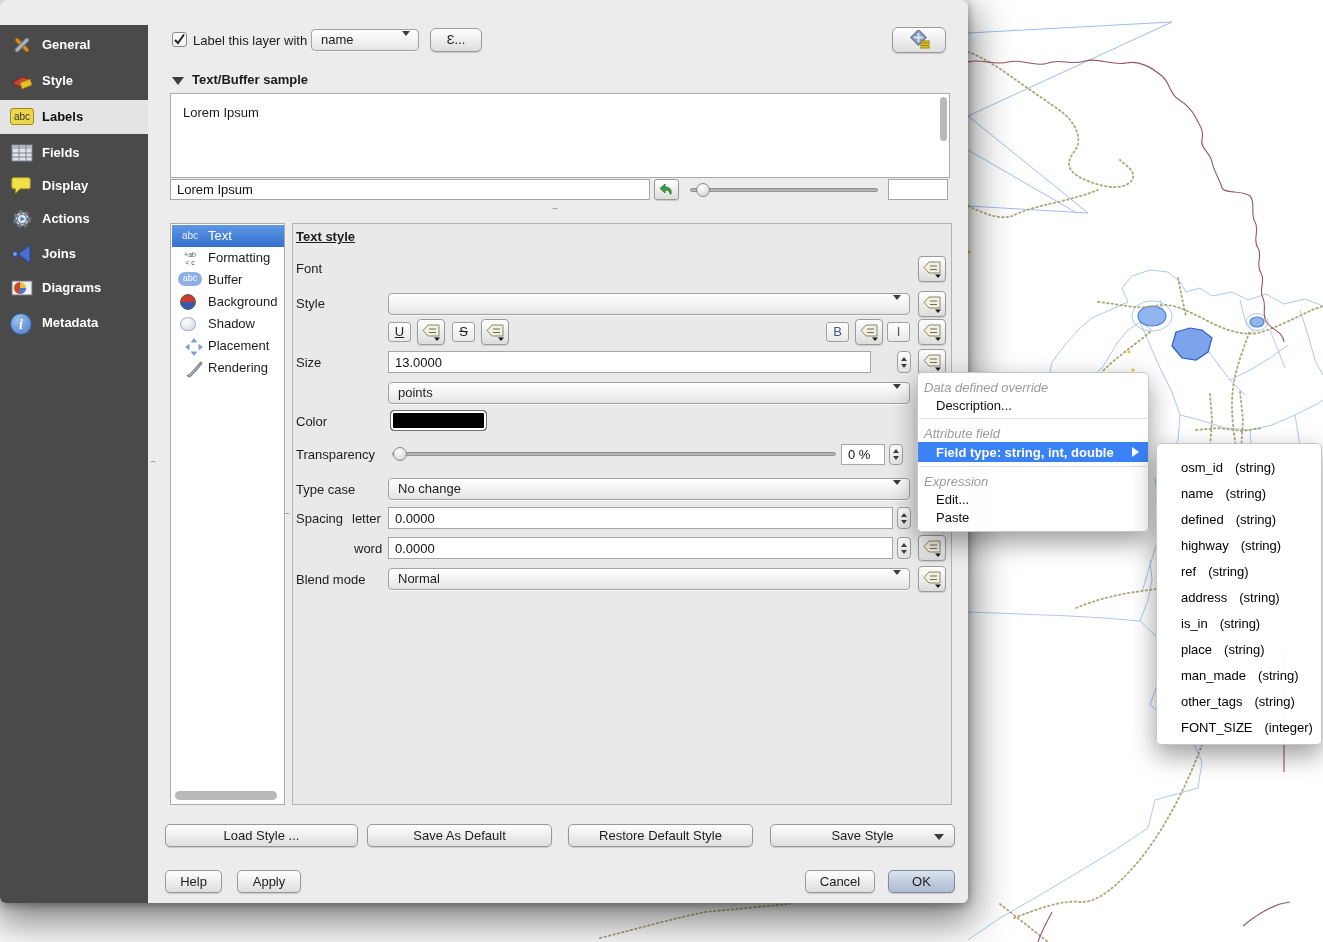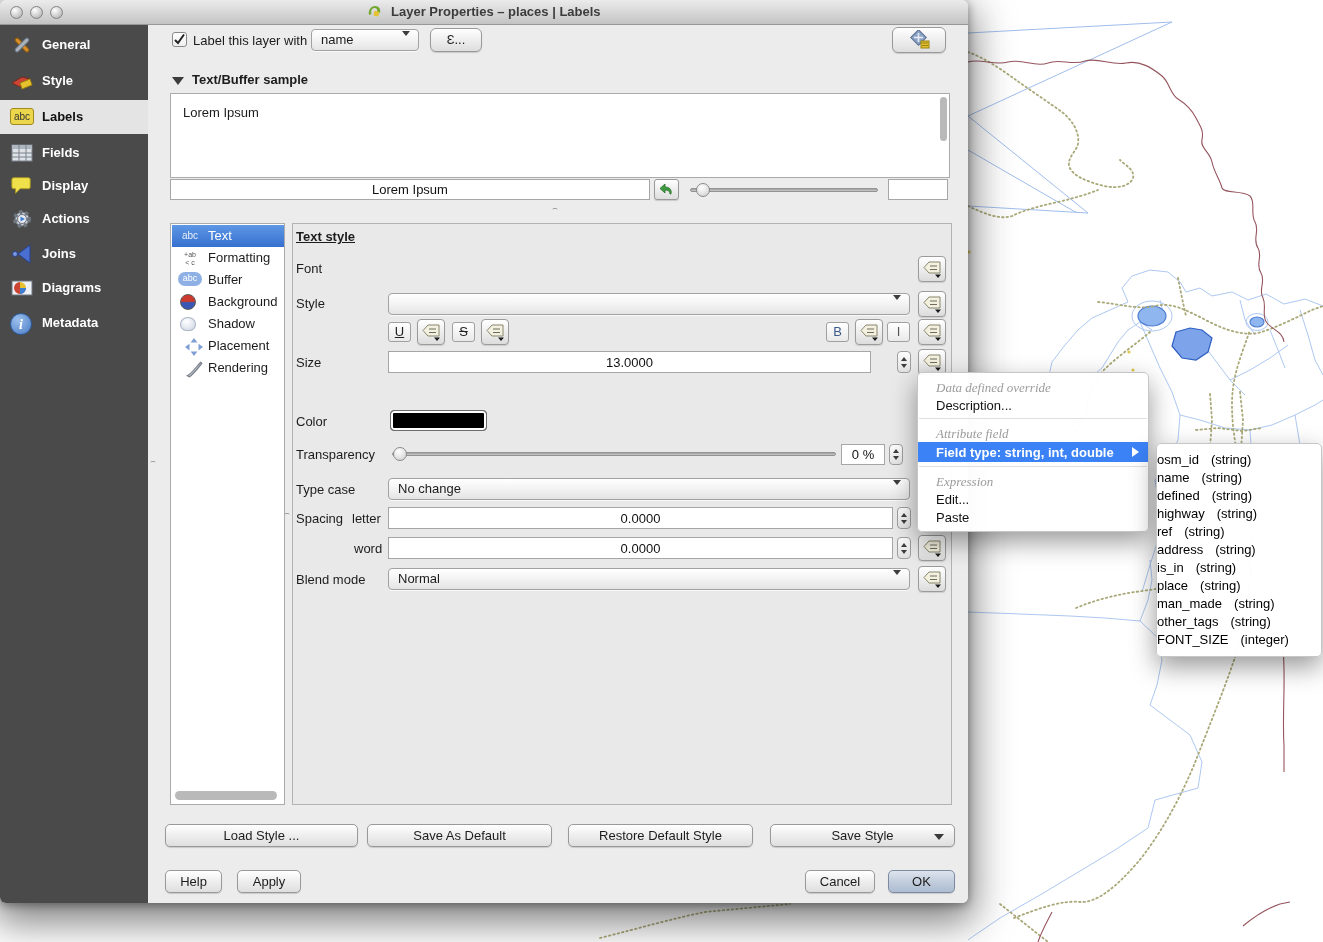--- a/index.html
+++ b/index.html
@@ -1,19 +1,19 @@
 <!DOCTYPE html>
 <html><head>
 <meta charset="utf-8">
 <style>
   * { margin:0; padding:0; box-sizing:border-box; }
   html,body { width:1323px; height:942px; }
   body { font-family:"Liberation Sans", sans-serif; font-size:13px; color:#1c1c1c; background:#fff; }
   .stage { position:relative; width:1323px; height:942px; overflow:hidden; background:#fdfdfd; }
-  .abs { position:absolute;text-align:center; }
+  .abs { position:absolute; }
 
   
   .map-svg { position:absolute; left:0; top:0; }
 
   
   .dialog { position:absolute; left:0; top:0; width:968px; height:903px; border-radius:6px;
             box-shadow:0 14px 38px 6px rgba(30,30,30,.55), 0 2px 10px rgba(0,0,0,.4); background:#ececec; }
   .titlebar { position:absolute; left:0; top:0; width:968px; height:25px;
               background:linear-gradient(#ebebeb,#d4d4d4 60%,#c3c3c3); border-bottom:1px solid #979797;
               border-radius:6px 6px 0 0; }
@@ -67,27 +67,27 @@
   .tab-item.selected { background:linear-gradient(#5e97e5,#3570cf); }
   .tab-item.selected .lbl { color:#fff; }
   .tab-icon { position:absolute; left:4px; top:2px; width:28px; height:18px; text-align:center; }
 
   .panel { position:absolute; left:292px; top:223px; width:660px; height:582px; background:#e9e9e9; border:1px solid #b3b3b3; }
   .panel-head { position:absolute; font-weight:bold; text-decoration:underline; }
 
   
   .menu { position:absolute; background:rgba(255,255,255,.97); border:1px solid #c6c6c6; border-radius:5px;
           box-shadow:0 10px 26px rgba(0,0,0,.4); padding:5px 0; }
-  .menu .sec { padding:1px 18px; font-style:italic; color:#9b9b9b; height:18px; line-height:17px; white-space:nowrap;font-family:Liberation Serif, serif;}
+  .menu .sec { padding:1px 6px; font-style:italic; color:#9b9b9b; height:18px; line-height:17px; white-space:nowrap;}
   .menu .item { padding:1px 18px; height:18px; line-height:17px; color:#111; white-space:nowrap; }
   .menu .sep { height:2px; border-top:1px solid #dedede; margin:4px 1px; }
   .menu .item.hl { background:#3b82f6; color:#fff; font-weight:bold; position:relative; height:20px; line-height:19px; }
   .menu .item.hl .sub-arrow { position:absolute; right:9px; top:5px; width:0; height:0;
         border-top:5px solid transparent; border-bottom:5px solid transparent; border-left:7px solid #fff; }
-  .fieldmenu .item { display:flex; height:18px; line-height:18px; padding:0 0; }
+  .fieldmenu .item { display:flex; height:18px; line-height:18px; padding:0 24px;margin-top:8px; }
   .fieldmenu .item .fname { color:#000; }
   .fieldmenu .item .ftype { color:#000; margin-left:12px; }
 </style>
 </head>
 <body>
 
 <div class="stage">
 
   <svg class="map-svg" width="1323" height="942" viewBox="0 0 1323 942">
     <rect x="0" y="0" width="1323" height="942" fill="#ffffff"></rect>
@@ -140,32 +140,20 @@
     <g fill="#ddc94e">
       <circle cx="1129" cy="352" r="1.6"></circle>
         <circle cx="1133" cy="370" r="1.6"></circle>
       <circle cx="1186" cy="640" r="1.6"></circle>
         <circle cx="969" cy="252" r="1.6"></circle>
     </g>
   </svg>
 
   <div class="dialog">
 
-    <div class="titlebar">
-      <span class="tl" style="left:10px"></span>
-      <span class="tl" style="left:30px"></span>
-      <span class="tl" style="left:50px"></span>
-      <div class="title-wrap">
-        <svg width="15" height="14" viewBox="0 0 15 14">
-          <path d="M2,10 C1,5 4,1 8,1 C12,1 14,4 13,8 L10,7 C11,4 9,3 7.5,3 C5,3 3.5,6 4.5,9 Z" fill="#72a62d"></path>
-          <rect x="7" y="6" width="5" height="5" fill="#e6c32e" transform="rotate(12 9 8)"></rect>
-        </svg>
-        <span>Layer Properties – places | Labels</span>
-      </div>
-    </div>
 
     <div class="sidebar">
       <div class="side-item" style="top:3px">
         <svg class="side-icon" viewBox="0 0 24 24">
           <rect x="3" y="10" width="18" height="4" rx="2" transform="rotate(45 12 12)" fill="#d98f2b" stroke="#8a5a10"></rect>
           <rect x="3" y="10" width="18" height="4" rx="2" transform="rotate(-45 12 12)" fill="#aab2bc" stroke="#667080"></rect>
         </svg>
         <span class="lbl">General</span>
       </div>
       <div class="side-item" style="top:39px">
@@ -390,20 +378,24 @@
       </div>
     <div class="dd-btn" style="left:918px;top:349px">
       <svg width="19" height="17" viewBox="0 0 19 17">
         <polygon points="17,1 6,1 1,6.5 6,12 17,12" fill="#f4f0e0" stroke="#87876f"></polygon>
         <line x1="7" y1="5" x2="14" y2="5" stroke="#6d6d5a"></line>
           <line x1="7" y1="8.5" x2="14" y2="8.5" stroke="#6d6d5a"></line>
         <polygon points="12,13.5 18,13.5 15,17" fill="#1a1a1a"></polygon>
       </svg>
     </div>
 
+    <div class="combo" style="left:388px;top:382px;width:522px">
+      <span>points</span>
+      <span class="arr"><span class="tri-up"></span><span class="tri-dn"></span></span>
+    </div>
 
     <span class="lab" style="left:296px;top:414px">Color</span>
     <div class="abs" style="left:390px;top:410px;width:97px;height:21px;background:#000;border:1px solid #6e6e6e;border-radius:4px;box-shadow:inset 0 0 0 2px #fff"></div>
 
     <span class="lab" style="left:296px;top:447px">Transparency</span>
     <div class="slider-track" style="left:392px;top:452px;width:444px"></div>
     <div class="slider-thumb" style="left:393px;top:447px"></div>
     <input class="field abs" readonly="" style="left: 841px; top: 444px; width: 44px; height: 21px;" value="0 %">
     <div class="stepper" style="left:889px;top:444px;height:21px">
         <span class="tri-up"></span>

